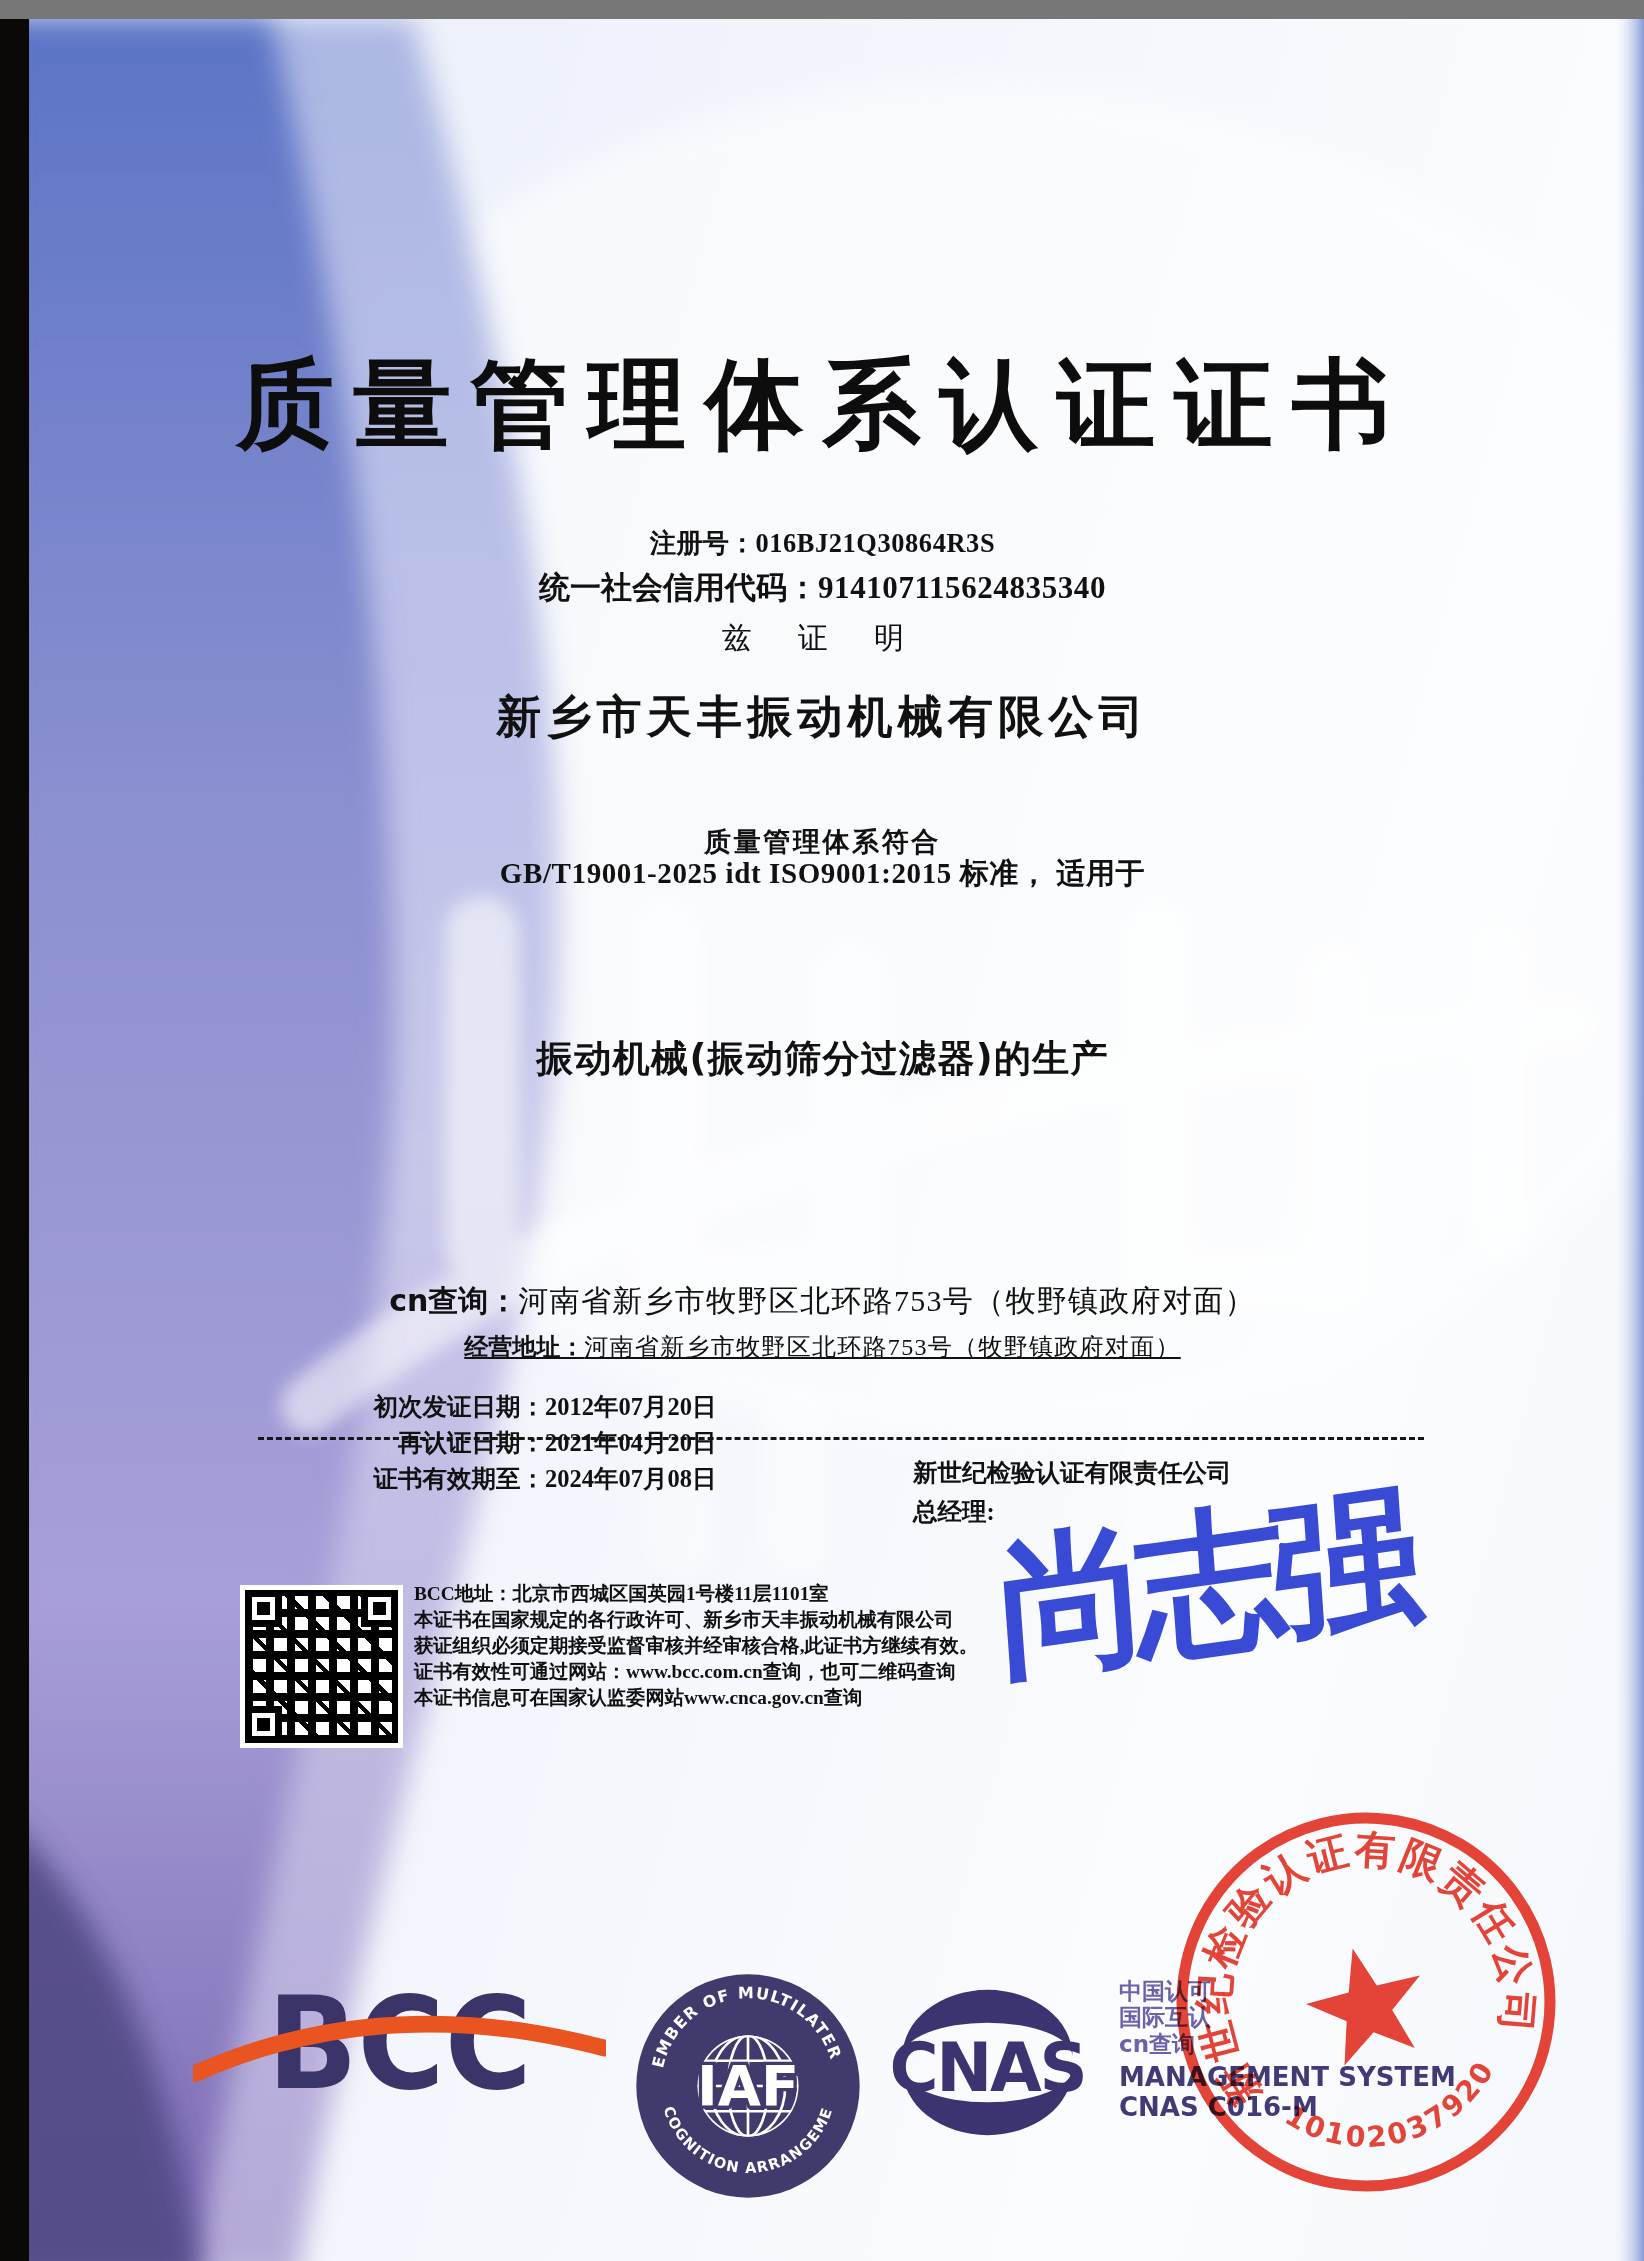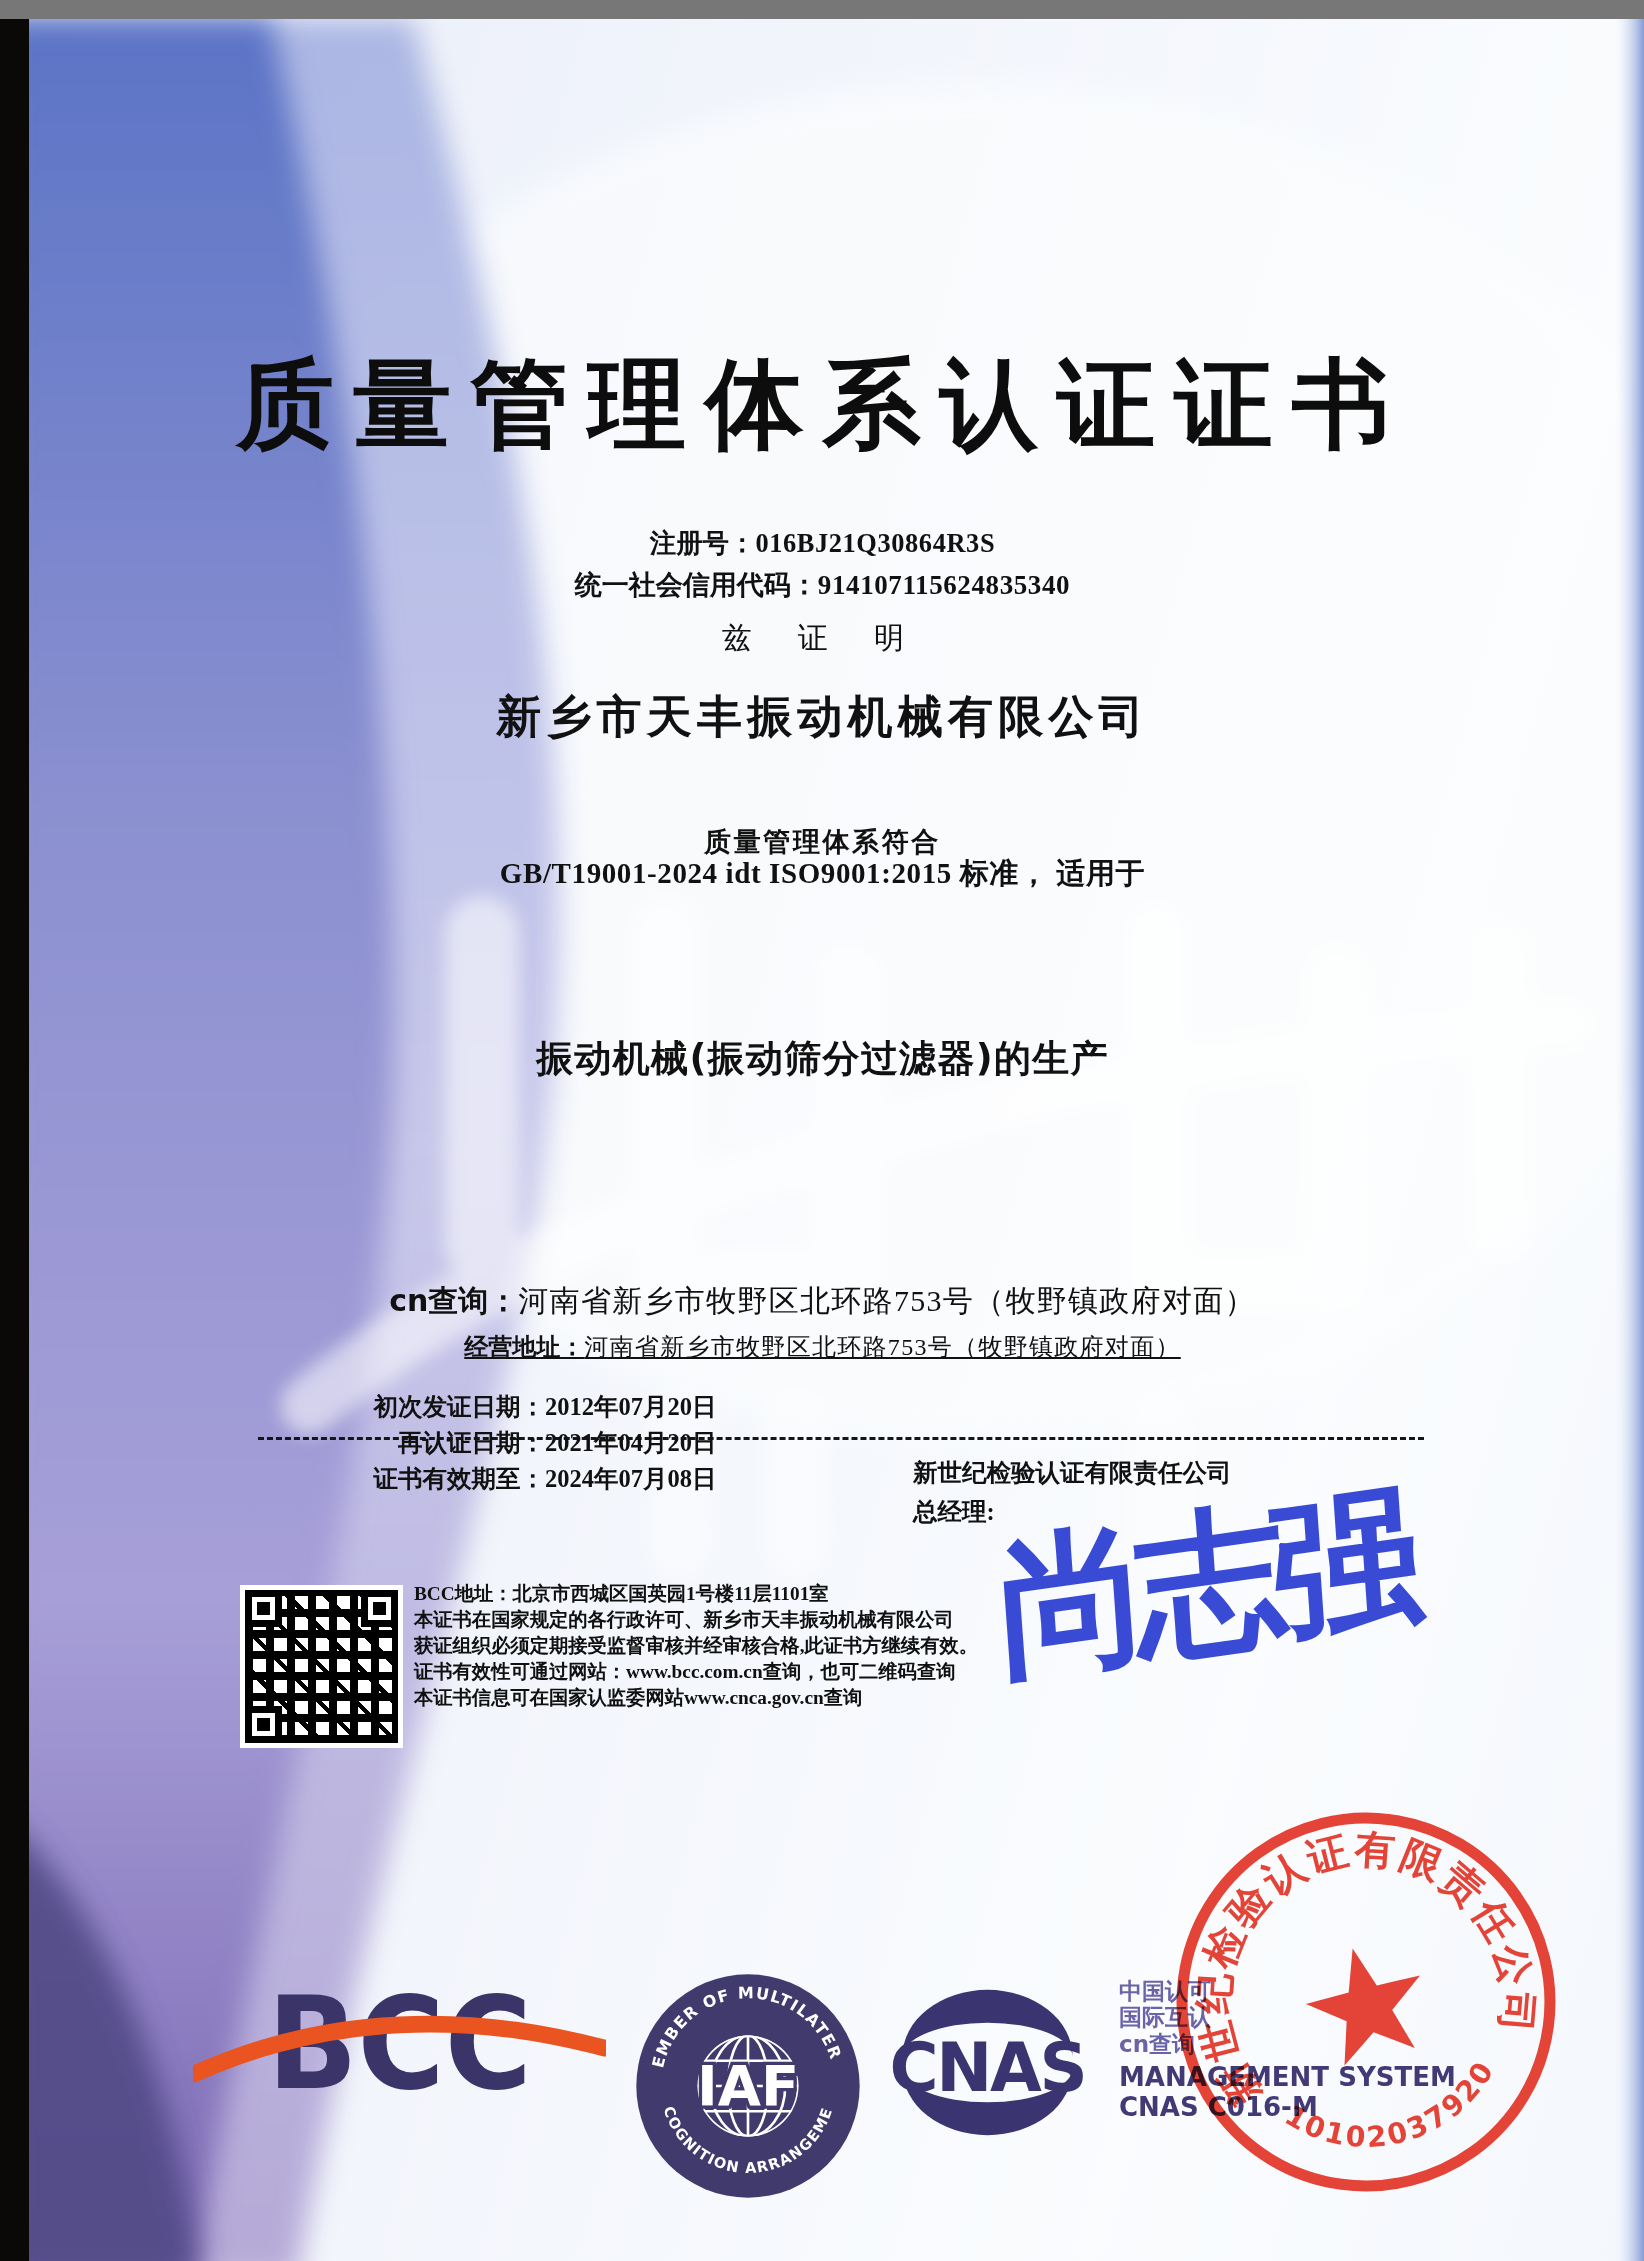--- a/index.html
+++ b/index.html
@@ -6,21 +6,21 @@
   .page{position:relative;width:1645px;height:2261px;overflow:hidden;
         background:linear-gradient(105deg,#e9edf8 0%,#f1f4fb 35%,#fafcfe 75%,#f4f7fc 100%);
         font-family:"Liberation Serif", serif;color:#111;margin-top:19px;}
   .decor{position:absolute;left:0;top:0;width:1645px;height:2261px;z-index:0;}
   .content{position:absolute;left:0;top:0;width:1645px;height:2261px;z-index:1;}
 
   .cline{position:absolute;left:0;width:100%;text-align:center;white-space:nowrap;}
   .title{top:321px;font-size:98px;font-weight:900;letter-spacing:19.3px;color:#0d0d0d;
          font-family:"DejaVu Sans",sans-serif;}
   .reg1{top:507px;font-size:26.4px;}
-  .reg2{top:548px;font-size:27px;}
+  .reg2{top:548px;font-size:31px;}
   .lbl{font-weight:900;font-family:"DejaVu Sans",sans-serif;}
   .val{font-weight:600;font-family:"Liberation Serif",serif;letter-spacing:0.6px;}
   .certify{top:599px;font-size:30px;letter-spacing:19.3px;font-weight:400;}
   .company{top:668px;font-size:45px;font-weight:900;letter-spacing:5.2px;
            font-family:"DejaVu Sans",sans-serif;}
   .sysline{top:805px;font-size:27px;font-weight:600;letter-spacing:2.6px;}
   .stdline{top:835px;font-size:29px;font-weight:600;letter-spacing:0.6px;}
   .scope{top:1015px;font-size:37px;font-weight:800;font-family:"DejaVu Sans",sans-serif;letter-spacing:1.3px;}
   .addr1{top:1262px;font-size:30px;}
   .addr2{top:1312px;font-size:24px;text-decoration:underline;}
@@ -121,21 +121,21 @@
     <div class="cline reg1">
       <span class="lbl">注册号：</span><span class="val">016BJ21Q30864R3S</span>
     </div>
     <div class="cline reg2">
       <span class="lbl">统一社会信用代码：</span><span class="val">914107115624835340</span>
     </div>
 
     <div class="cline certify">兹 证 明</div>
     <div class="cline company">新乡市天丰振动机械有限公司</div>
     <div class="cline sysline">质量管理体系符合</div>
-    <div class="cline stdline">GB/T19001-2024 idt ISO9001:2015 标准， 适用于</div>
+    <div class="cline stdline">GB/T19001-2025 idt ISO9001:2015 标准， 适用于</div>
     <div class="cline scope">振动机械(振动筛分过滤器)的生产</div>
 
     <div class="cline addr1">
       <span class="lbl">cn查询：</span><span class="val">河南省新乡市牧野区北环路753号（牧野镇政府对面）</span>
     </div>
     <div class="cline addr2">
       <span class="lbl">经营地址：</span><span class="val">河南省新乡市牧野区北环路753号（牧野镇政府对面）</span>
     </div>
 
     <div class="divider"></div>

